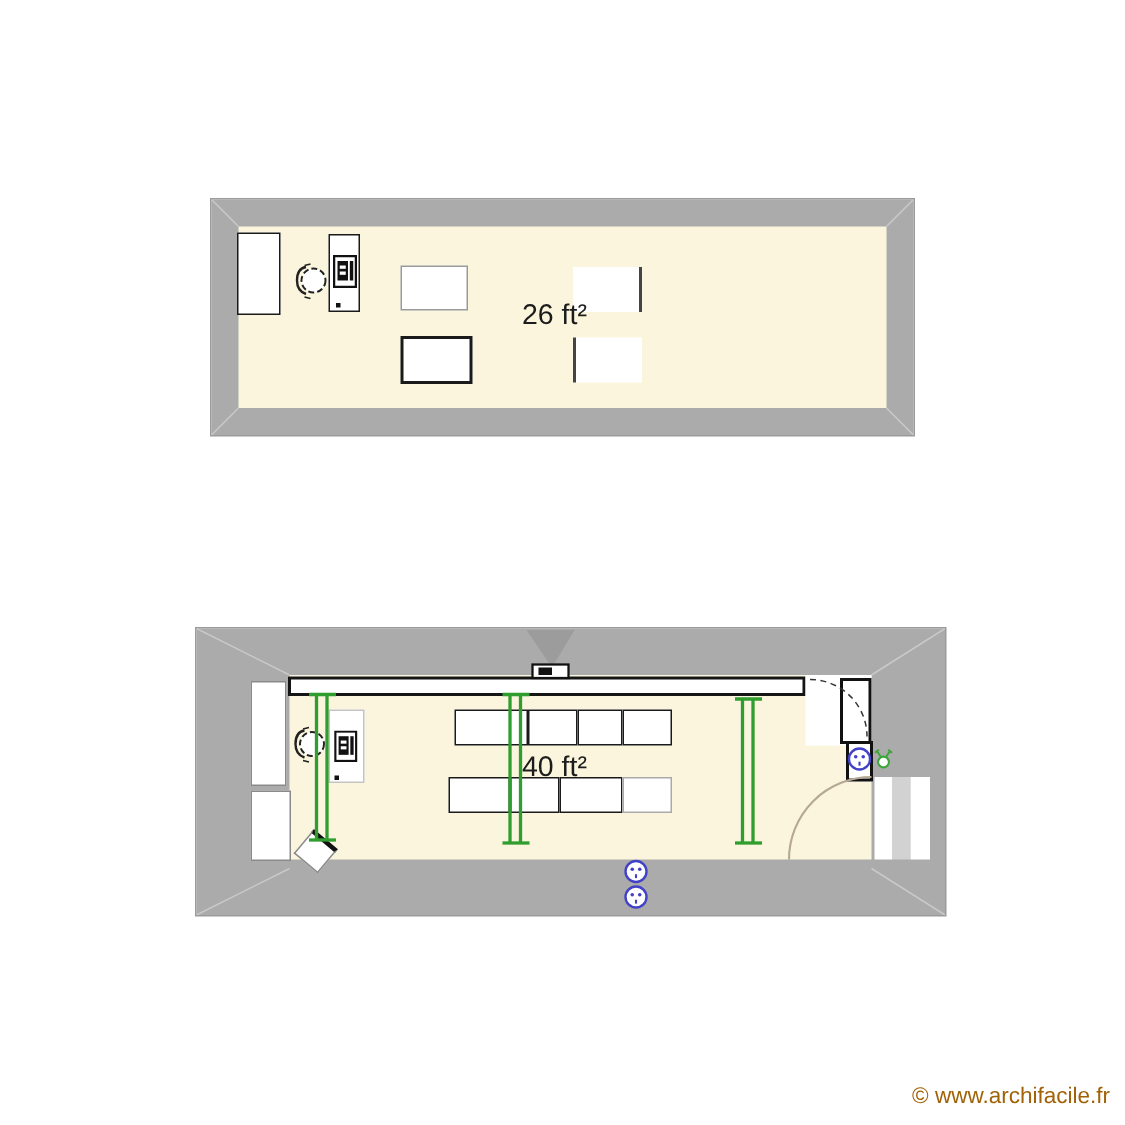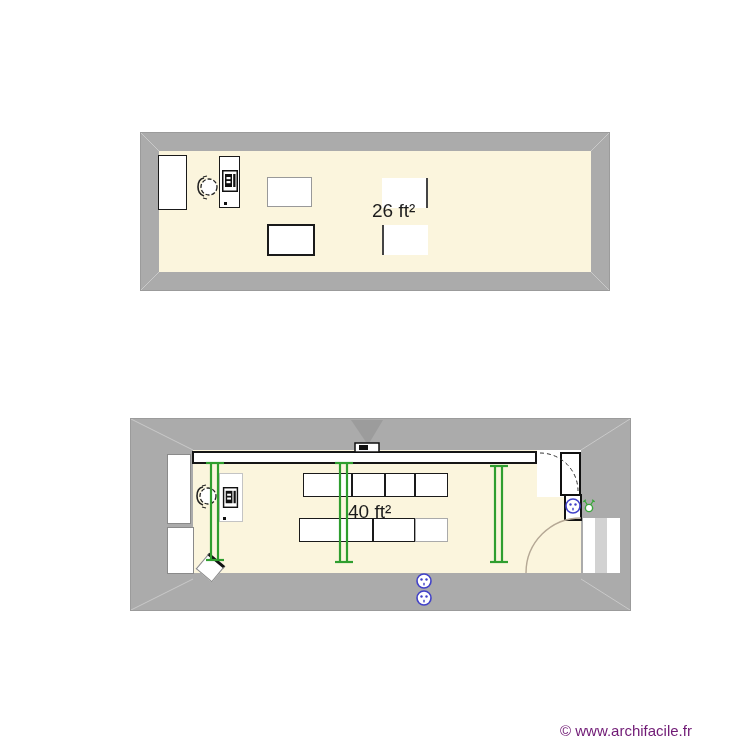--- a/index.html
+++ b/index.html
@@ -12,22 +12,22 @@
   .plan-base{position:absolute;background:#ababab;outline:1px solid #9b9b9b;}
   .floor{position:absolute;background:#fbf5dd;}
   svg{display:block;}
   .overlay{position:absolute;left:0;top:0;pointer-events:none;}
   
   .furn{position:absolute;box-sizing:border-box;background:#fff;}
   .b-dark{border:1.5px solid #1a1a1a;}
   .b-gray{border:1px solid #999;}
   .b-lite{border:1px solid #c4c4c4;}
   .area-label{position:absolute;color:#1c1c1c;font-size:19px;white-space:nowrap;}
-  .watermark{position:absolute;left:560px;top:722px;width:180px;text-align:left;
-             font-size:15px;color:#701a75;}
+  .watermark{position:absolute;left:560px;top:722px;width:180px;text-align:right;
+             font-size:15px;color:#a16207;}
   .win{position:absolute;background:#fff;border:1px solid #8a8a8a;box-sizing:border-box;}
   .board{position:absolute;background:#fff;border:2.5px solid #151515;box-sizing:border-box;}
   .leaf{position:absolute;background:#fff;border:2px solid #111;box-sizing:border-box;}
   .gapw{position:absolute;background:#fff;}
   .gapg{position:absolute;background:#d2d2d2;}
   .bin{position:absolute;width:21px;height:21px;background:#fff;border:1px solid #8a8a8a;
        border-top:3px solid #111;transform:rotate(40deg);box-sizing:border-box;}
 </style>
 </head>
 <body>
@@ -61,21 +61,21 @@
 
   <svg class="overlay" style="left:141px;top:133px;" width="468" height="157">
     <g stroke="#c9c9c9" stroke-width="1">
       <line x1="0" y1="0" x2="18" y2="18"></line>
       <line x1="468" y1="0" x2="450" y2="18"></line>
       <line x1="0" y1="157" x2="18" y2="139"></line>
       <line x1="468" y1="157" x2="450" y2="139"></line>
     </g>
   </svg>
 
-  <div class="area-label" style="left:348px;top:200px;margin-left:24px;">26 ft²</div>
+  <div class="area-label" style="left:348px;top:200px;">26 ft²</div>
 
   <div class="plan-base" style="left:131px;top:419px;width:499px;height:191px;"></div>
   <div class="floor" style="left:193px;top:450px;width:388px;height:123px;"></div>
 
   <div class="win" style="left:167px;top:454px;width:24px;height:70px;"></div>
   <div class="win" style="left:167px;top:527px;width:27px;height:47px;"></div>
 
   <div class="board" style="left:192px;top:451px;width:345px;height:13px;"></div>
 
   <div class="furn b-lite" style="left:219px;top:473px;width:24px;height:49px;"></div>

